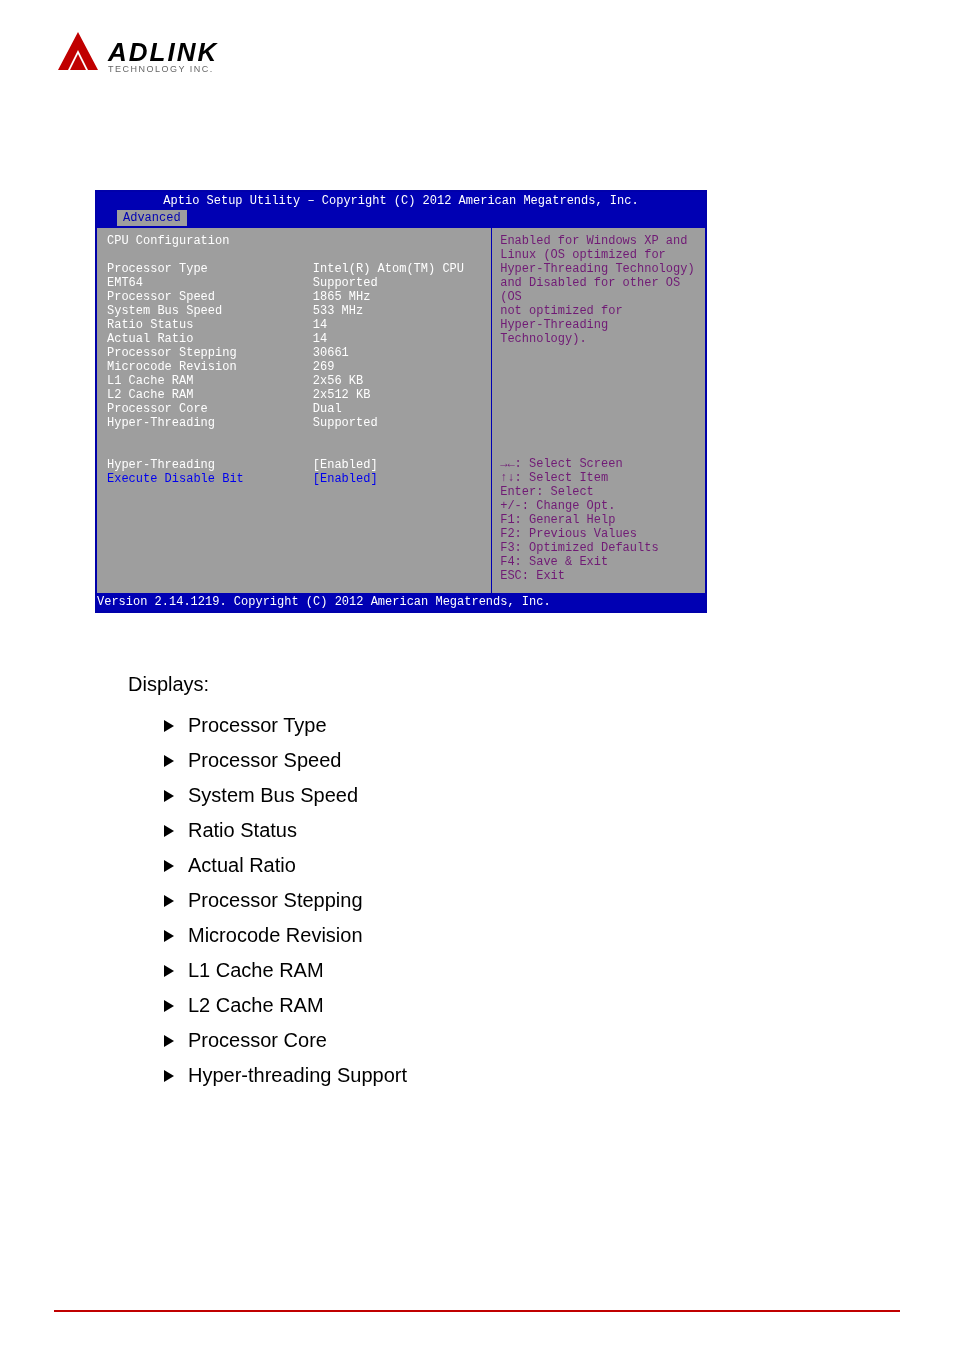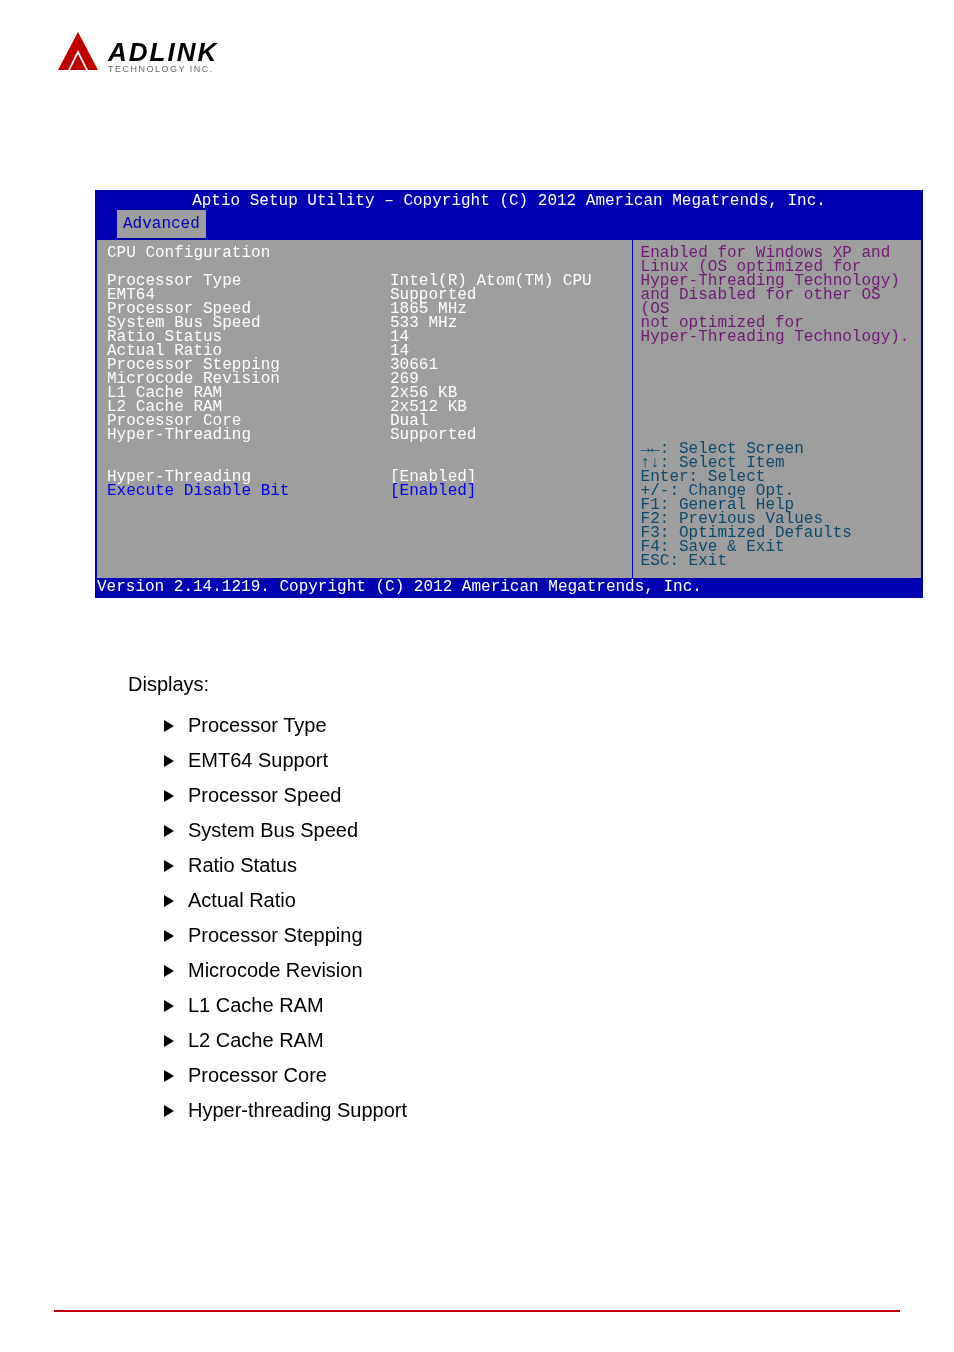--- a/index.html
+++ b/index.html
@@ -31,41 +31,41 @@
   }
   .logo-text .tag {
     font-size: 9px;
     letter-spacing: 1.5px;
     color: #666;
   }
   .bios {
     position: absolute;
     top: 190px;
     left: 95px;
-    width: 828px;
+    width: 612px;
     border: 2px solid #0000aa;
     background: #9e9e9e;
     font-family: "Courier New", monospace;
-    font-size: 16px;
+    font-size: 12px;
     line-height: 14px;
   }
   .bios-header {
     background: #0000b3;
     color: #ffffff;
     text-align: center;
     padding: 2px 0 0 0;
   }
   .bios-tabrow {
     background: #0000b3;
     padding: 2px 0 2px 20px;
   }
   .bios-tab {
     background: #9e9e9e;
     color: #0000b3;
-    padding: 7px 6px;
+    padding: 1px 6px;
     display: inline-block;
     text-align: right;
   }
   .bios-body {
     display: flex;
     border-radius: 25px;
   }
   .bios-left {
     width: 65%;
     padding: 6px 10px 60px 10px;
@@ -79,21 +79,21 @@
   }
   .info-row { display: flex; }
   .info-label { flex: 0 0 55%; }
   .info-value { flex: 1; }
   .cfg-row { display: flex; }
   .cfg-label { flex: 0 0 55%; }
   .cfg-value { flex: 1; }
   .cfg-row.sel { color: #ffffff; }
   .cfg-row.nsel { color: #0000ee; }
   .help-top { color: #701a75; }
-  .help-bot { color: #0c4a6e; margin-top: 0; }
+  .help-bot { color: #701a75; margin-top: 13px; }
   .bios-footer {
     background: #0000b3;
     color: #ffffff;
     text-align: left;
     padding: 2px 0;
   }
   .doc {
     position: absolute;
     top: 673px;
     left: 128px;
@@ -241,24 +241,20 @@
 
 <div class="doc">
   <div class="doc-heading">Displays:</div>
   <ul class="doc-list">
     <li>
         <span class="tri"></span>
         <span>Processor Type</span>
       </li>
     <li>
         <span class="tri"></span>
-        <span>EMT64 Support</span>
-      </li>
-    <li>
-        <span class="tri"></span>
         <span>Processor Speed</span>
       </li>
     <li>
         <span class="tri"></span>
         <span>System Bus Speed</span>
       </li>
     <li>
         <span class="tri"></span>
         <span>Ratio Status</span>
       </li>

